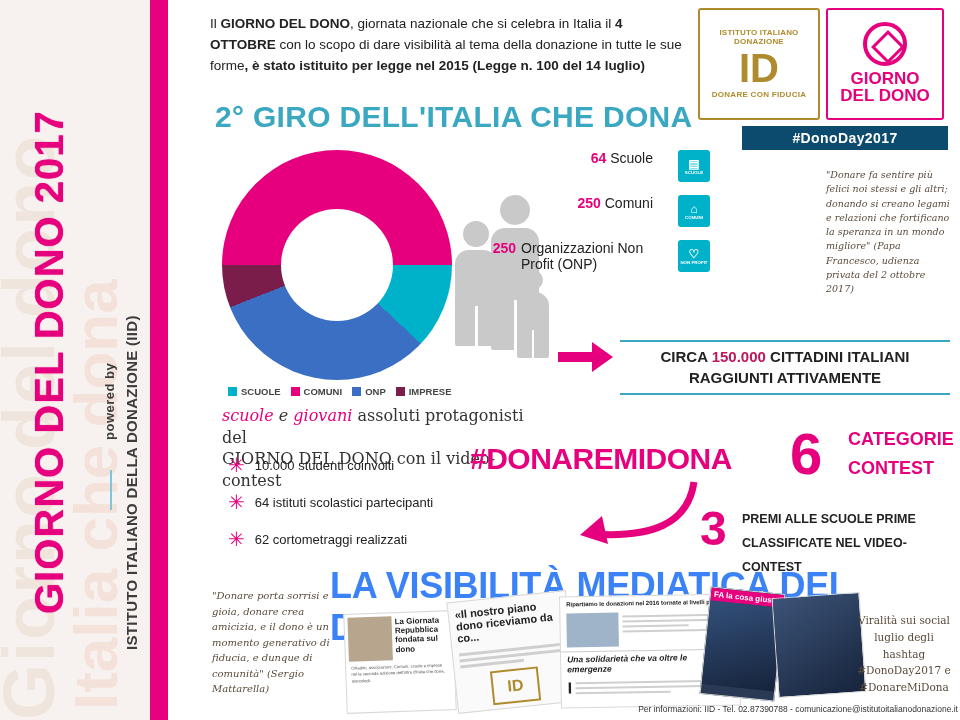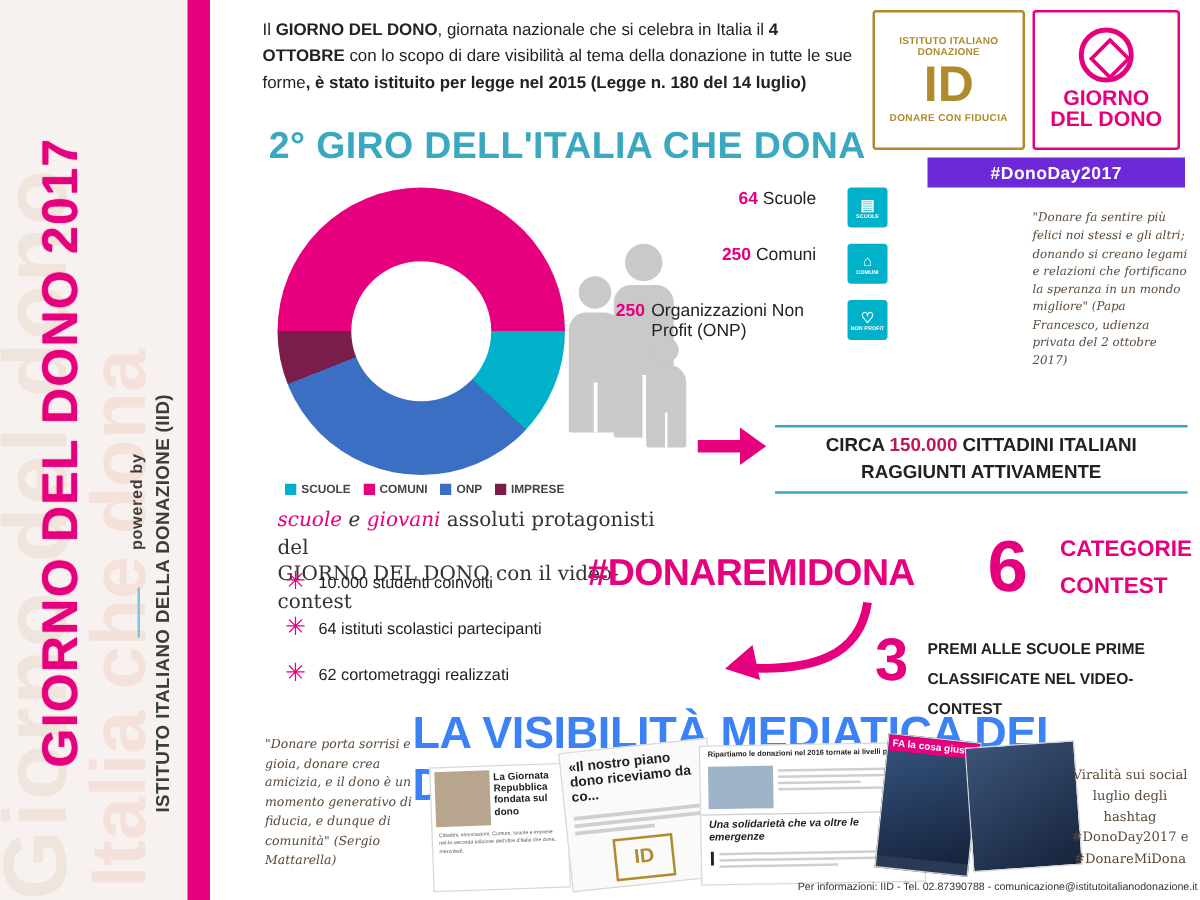--- a/index.html
+++ b/index.html
@@ -90,21 +90,21 @@
   }
   .gdd-logo .flower:after {
     content:""; position:absolute; left:50%; top:50%;
     width:18px; height:18px; margin:-9px 0 0 -9px;
     border:3px solid #e6007e; transform:rotate(45deg);
   }
   .gdd-logo .l1 { font-size:17px; font-weight:bold; color:#e6007e; line-height:1; }
   .gdd-logo .l2 { font-size:17px; font-weight:bold; color:#e6007e; line-height:1.1; }
   .hashtag-bar {
     position:absolute; left:742px; top:126px; width:206px; height:24px;
-    background:#6d28d9; color:#fff; font-size:14px; font-weight:bold;
+    background:#0c4a6e; color:#fff; font-size:14px; font-weight:bold;
     display:flex; align-items:center; justify-content:center; letter-spacing:.4px;
   }
 
   
   .main-heading {
     position:absolute; left:215px; top:100px; width:500px;
     color:#3aa8c1; font-size:30px; font-weight:bold; letter-spacing:.3px;
   }
 
   
@@ -270,21 +270,21 @@
     <div class="ghost">Giorno del dono</div>
     <div class="ghost2">Italia che dona</div>
     <div class="vtitle">GIORNO DEL DONO 2017</div>
     <div class="vpowered">powered by</div>
     <div class="vdivider"></div>
     <div class="vsub">ISTITUTO ITALIANO DELLA DONAZIONE (IID)</div>
   </div>
   <div class="pinkbar"></div>
 
   <div class="intro">
-    <span>Il </span><b>GIORNO DEL DONO</b><span>, giornata nazionale che si celebra in Italia il </span><b>4 OTTOBRE</b><span> con lo scopo di dare visibilità al tema della donazione in tutte le sue forme</span><b>, è stato istituito per legge nel 2015 (Legge n. 180 del 14 luglio)</b>
+    <span>Il </span><b>GIORNO DEL DONO</b><span>, giornata nazionale che si celebra in Italia il </span><b>4 OTTOBRE</b><span> con lo scopo di dare visibilità al tema della donazione in tutte le sue forme</span><b>, è stato istituito per legge nel 2015 (Legge n. 100 del 14 luglio)</b>
   </div>
 
   <div class="logo-box">
     <div class="iid-logo">
       <div class="ring">ISTITUTO ITALIANO DONAZIONE</div>
       <div class="big">ID</div>
       <div class="tag">DONARE CON FIDUCIA</div>
     </div>
     <div class="gdd-logo">
       <div class="flower"></div>

